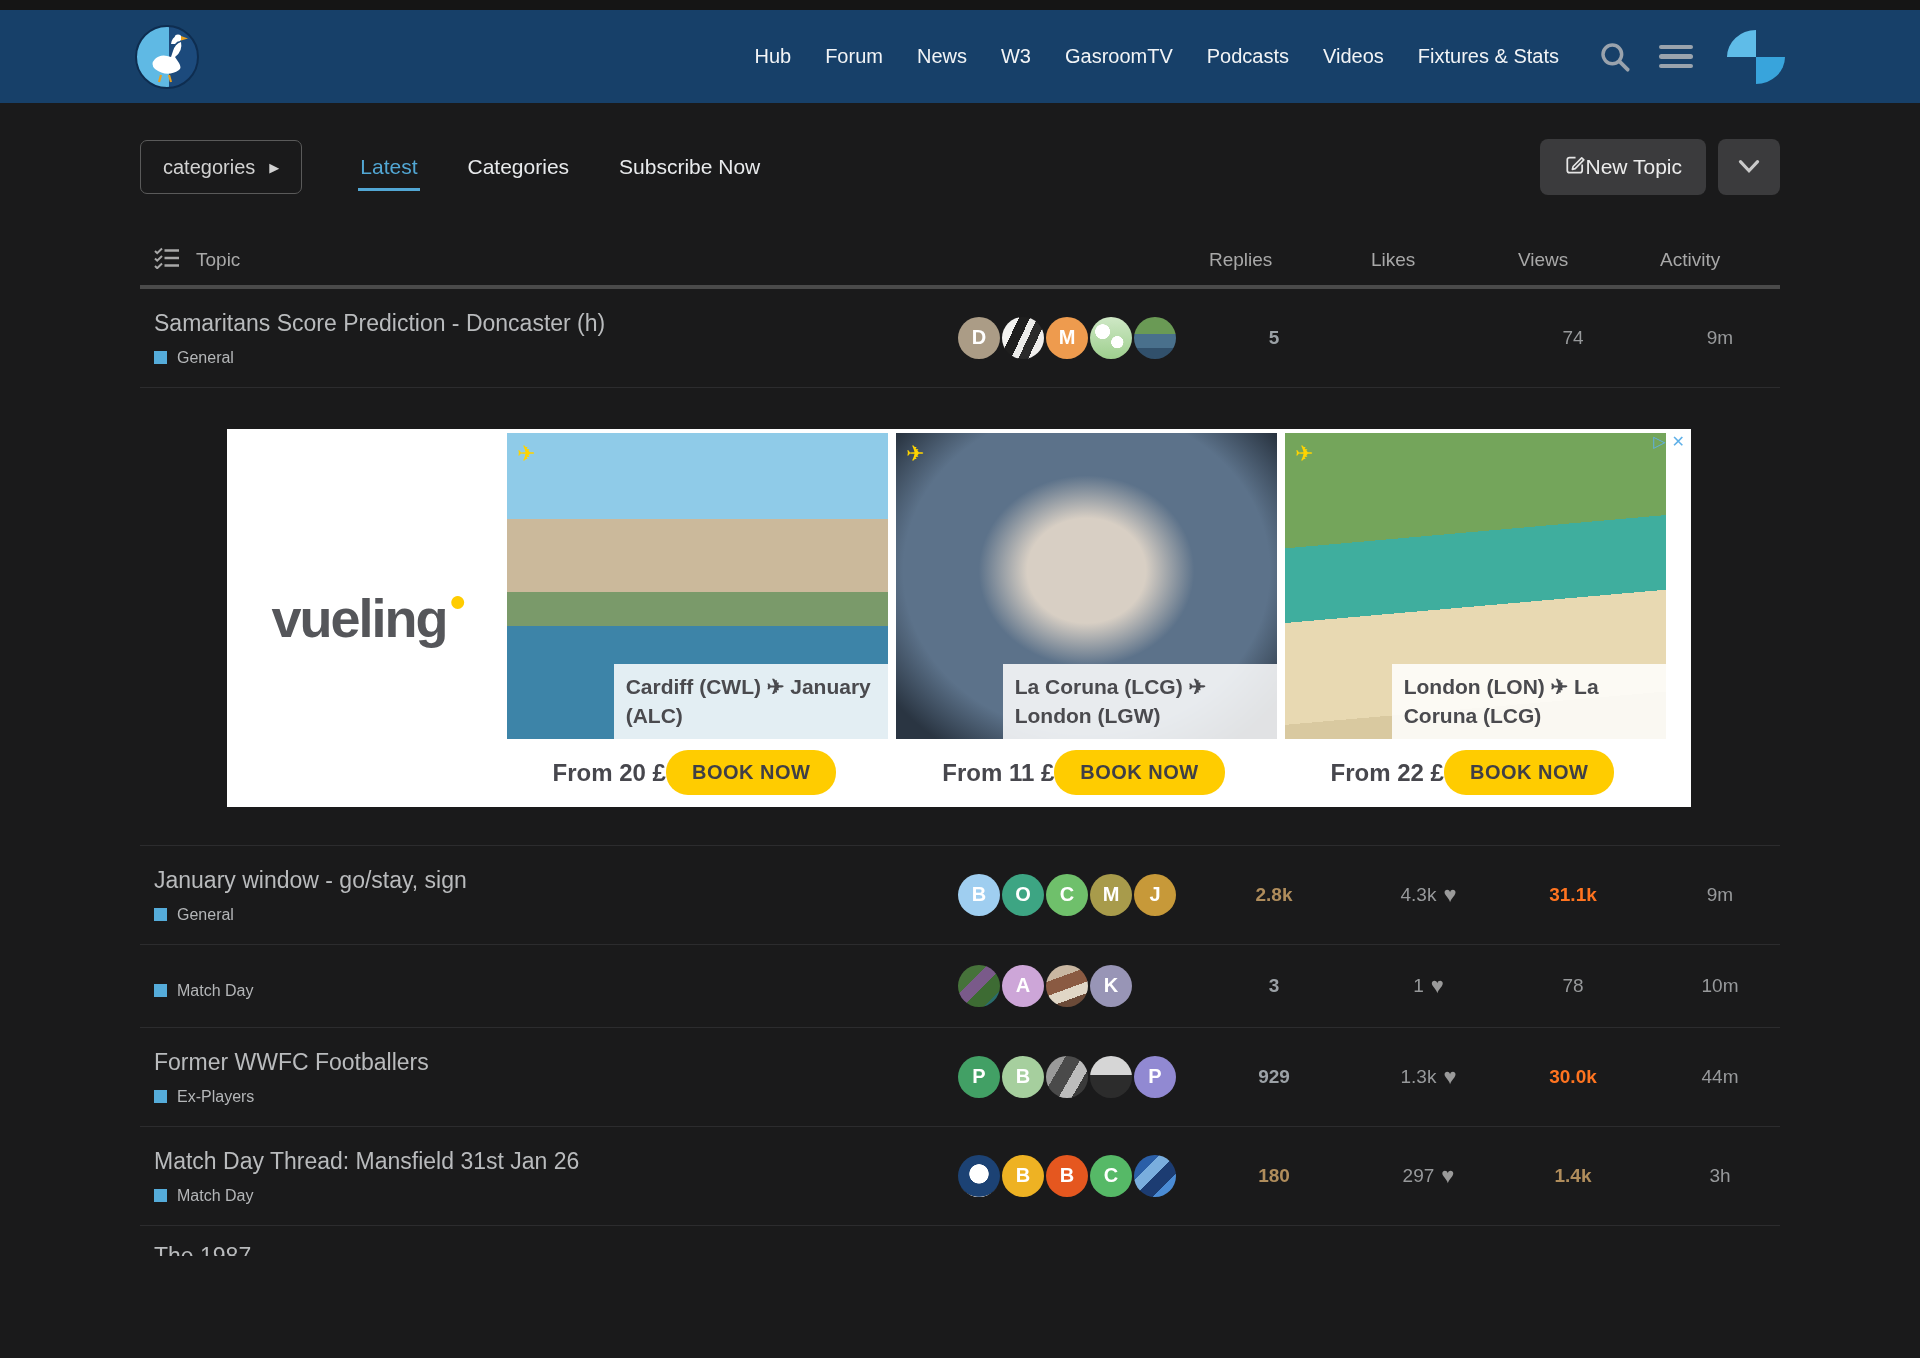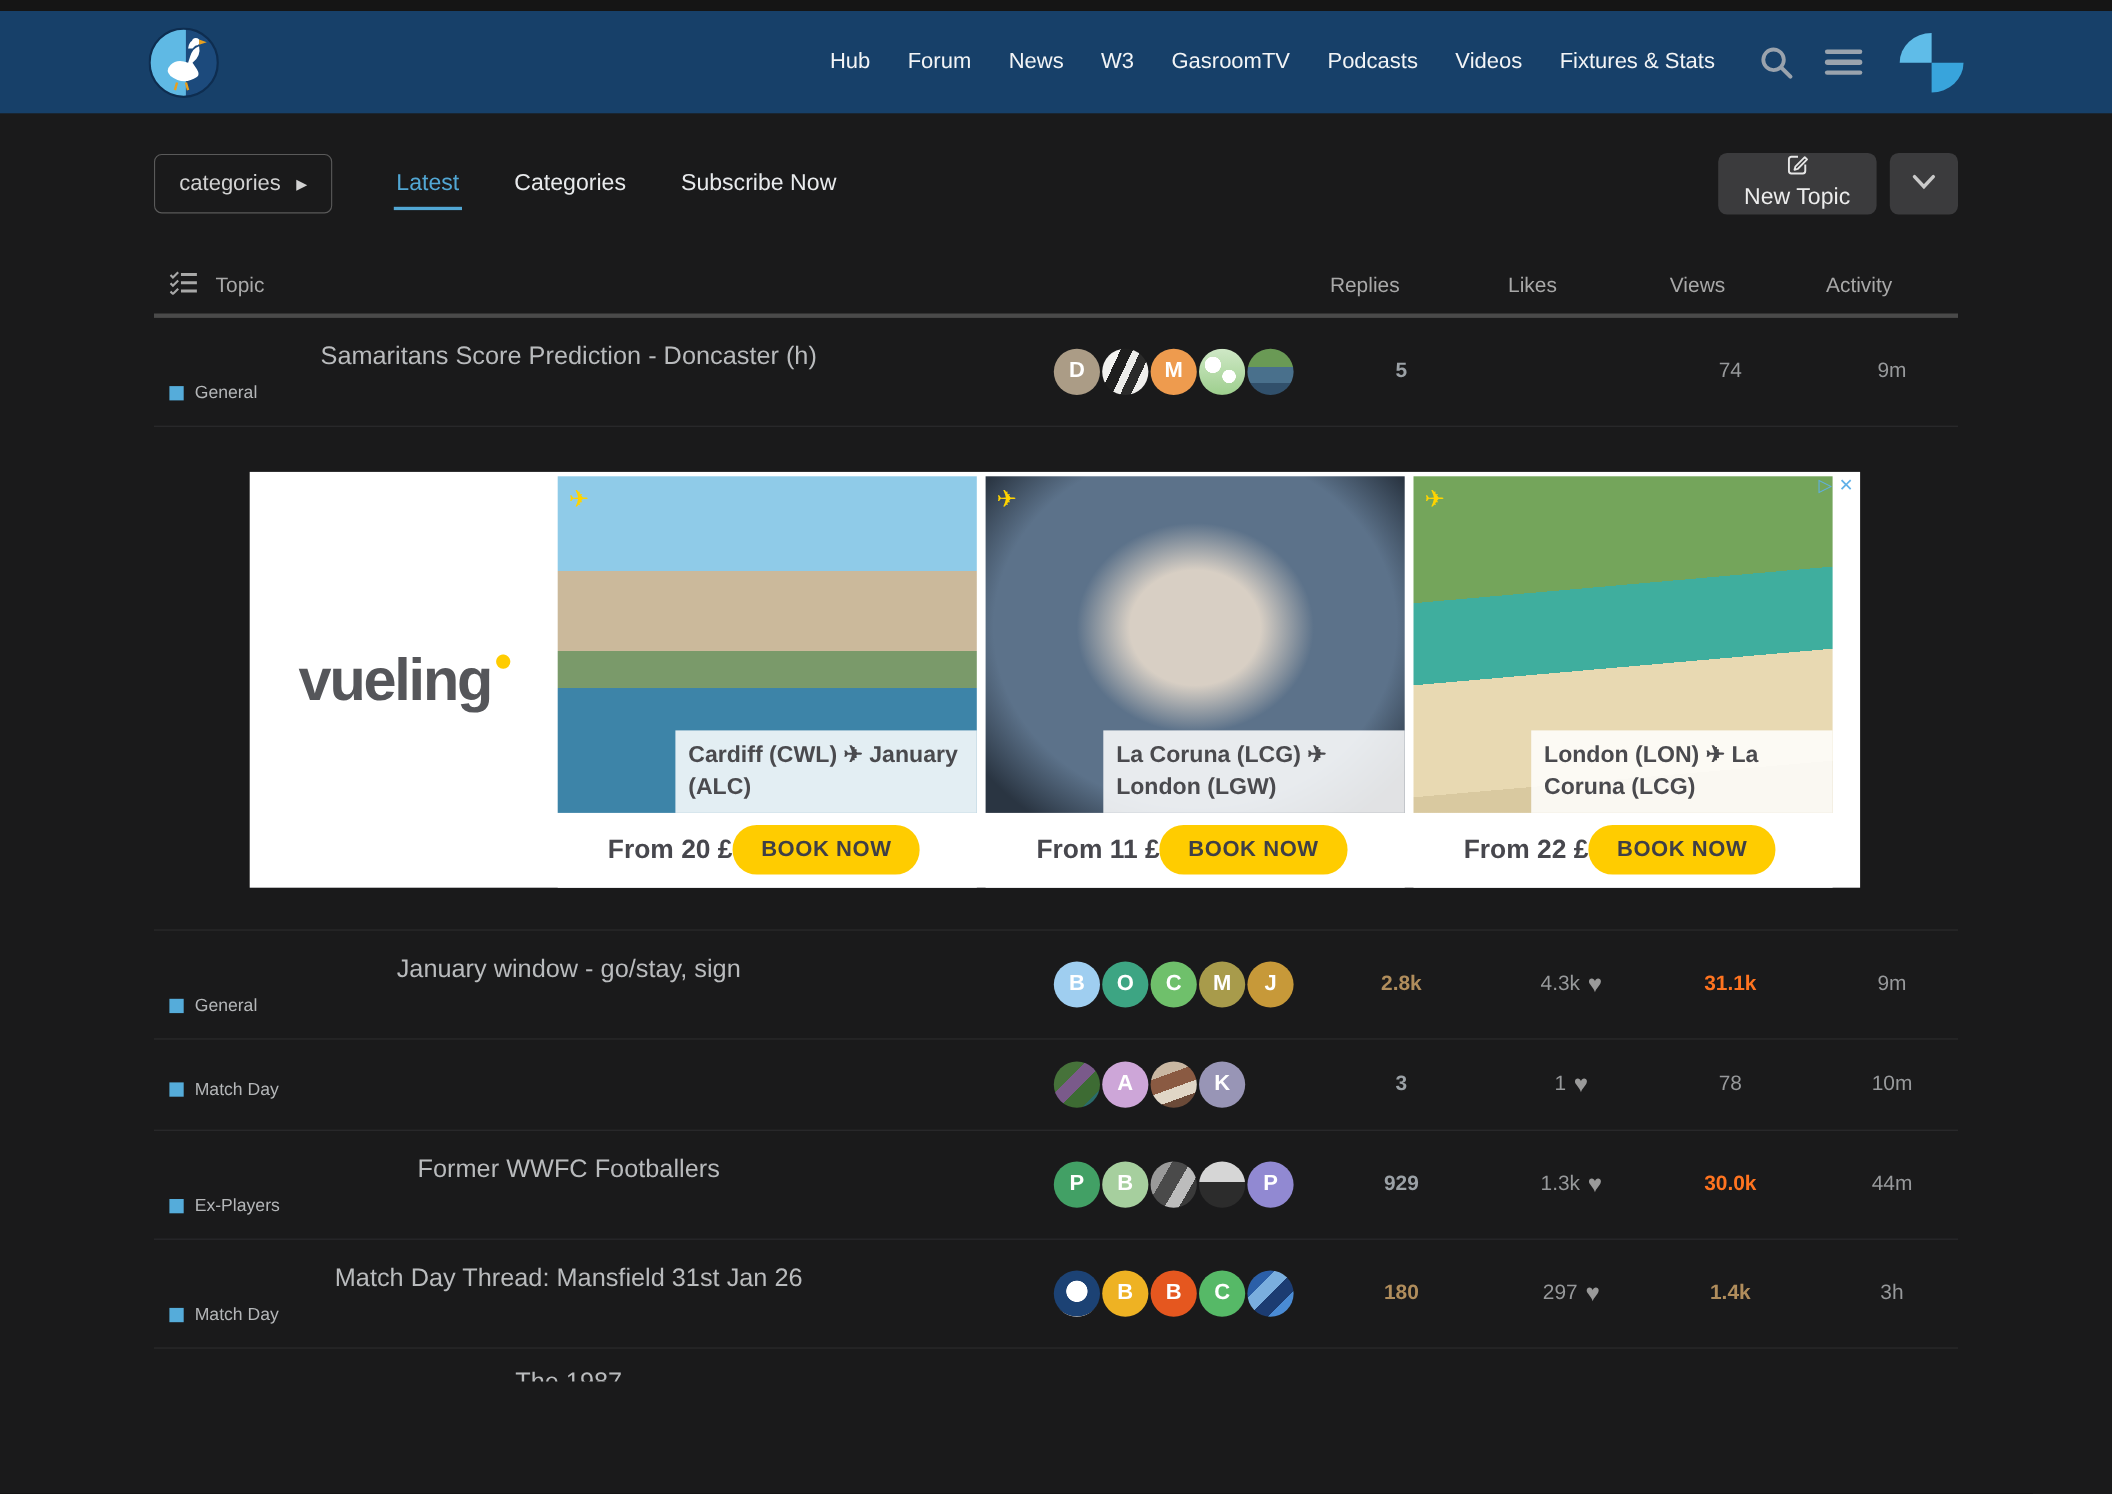--- a/index.html
+++ b/index.html
@@ -29,30 +29,30 @@
   .controls{display:flex;align-items:center;margin-top:36px;height:56px;}
   .cat-filter{display:flex;align-items:center;gap:14px;border:1px solid #5a5a5a;border-radius:7px;
     padding:0 22px;height:54px;color:#d2d2d2;font-size:20px;cursor:pointer;background:transparent;}
   .cat-filter .tri{font-size:13px;color:#d2d2d2;}
   .tabs{display:flex;align-items:center;gap:46px;margin-left:56px;}
   .tab{font-size:21px;color:#e8eaec;cursor:pointer;padding:14px 2px;position:relative;}
   .tab.active{color:var(--latest_blue,#52a7d4);}
   .tab.active:after{content:"";position:absolute;left:0;right:0;bottom:2px;height:3px;background:var(--latest_blue,#52a7d4);}
   .controls .spacer{flex:1;}
   .btn{background:#3b3b3d;border:none;border-radius:8px;height:56px;color:#ececec;
-    display:flex;align-items:center;font-size:21px;padding:0 24px;cursor:pointer;font-family:inherit;flex-direction:column;}
+    display:flex;align-items:center;font-size:21px;padding:0 24px;cursor:pointer;font-family:inherit;}
   .btn.icon-only{width:62px;justify-content:center;padding:0;margin-left:12px;}
   
   .grid{display:grid;grid-template-columns:1fr 235px 130px 115px 110px 120px;gap:32px;}
   .thead{margin-top:40px;height:50px;align-items:center;color:#a8a8a8;font-size:19px;}
   .thead .c{text-align:left;}
   .th-topic{display:flex;align-items:center;gap:16px;padding-left:14px;cursor:pointer;}
   .thead-divider{height:4px;background:#4a4a4a;}
   .topic-row{align-items:center;border-bottom:1px solid #2c2c2e;padding:20px 0;}
-  .title-cell{padding-left:14px;padding-right:30px;text-align:center;}
+  .title-cell{padding-left:14px;padding-right:30px;}
   .topic-title{font-size:23px;color:#b9bbbd;line-height:1.3;cursor:pointer;display:block;}
   .cat-line{display:flex;align-items:center;gap:10px;margin-top:10px;cursor:pointer;}
   .cat-square{width:13px;height:13px;background:var(--category_square,#55acda);display:inline-block;}
   .cat-name{font-size:16px;color:#b4b6b8;}
   .posters{display:flex;align-items:center;padding-left:16px;}
   .avatar{width:42px;height:42px;border-radius:50%;margin-right:2px;display:flex;align-items:center;justify-content:center;
     color:#fff;font-size:20px;font-weight:bold;cursor:pointer;flex:0 0 auto;overflow:hidden;}
   .num{text-align:center;font-size:19px;color:#97999b;}
   .num.bold{font-weight:bold;color:#9ba1a6;}
   .tone-warm{color:var(--warm,#b08d5c)!important;font-weight:bold;}

